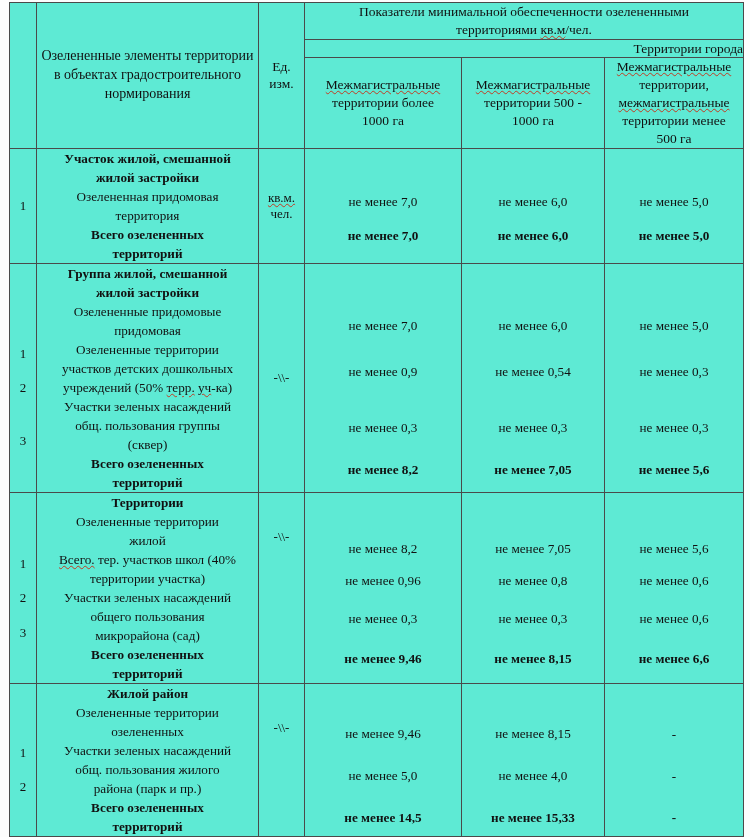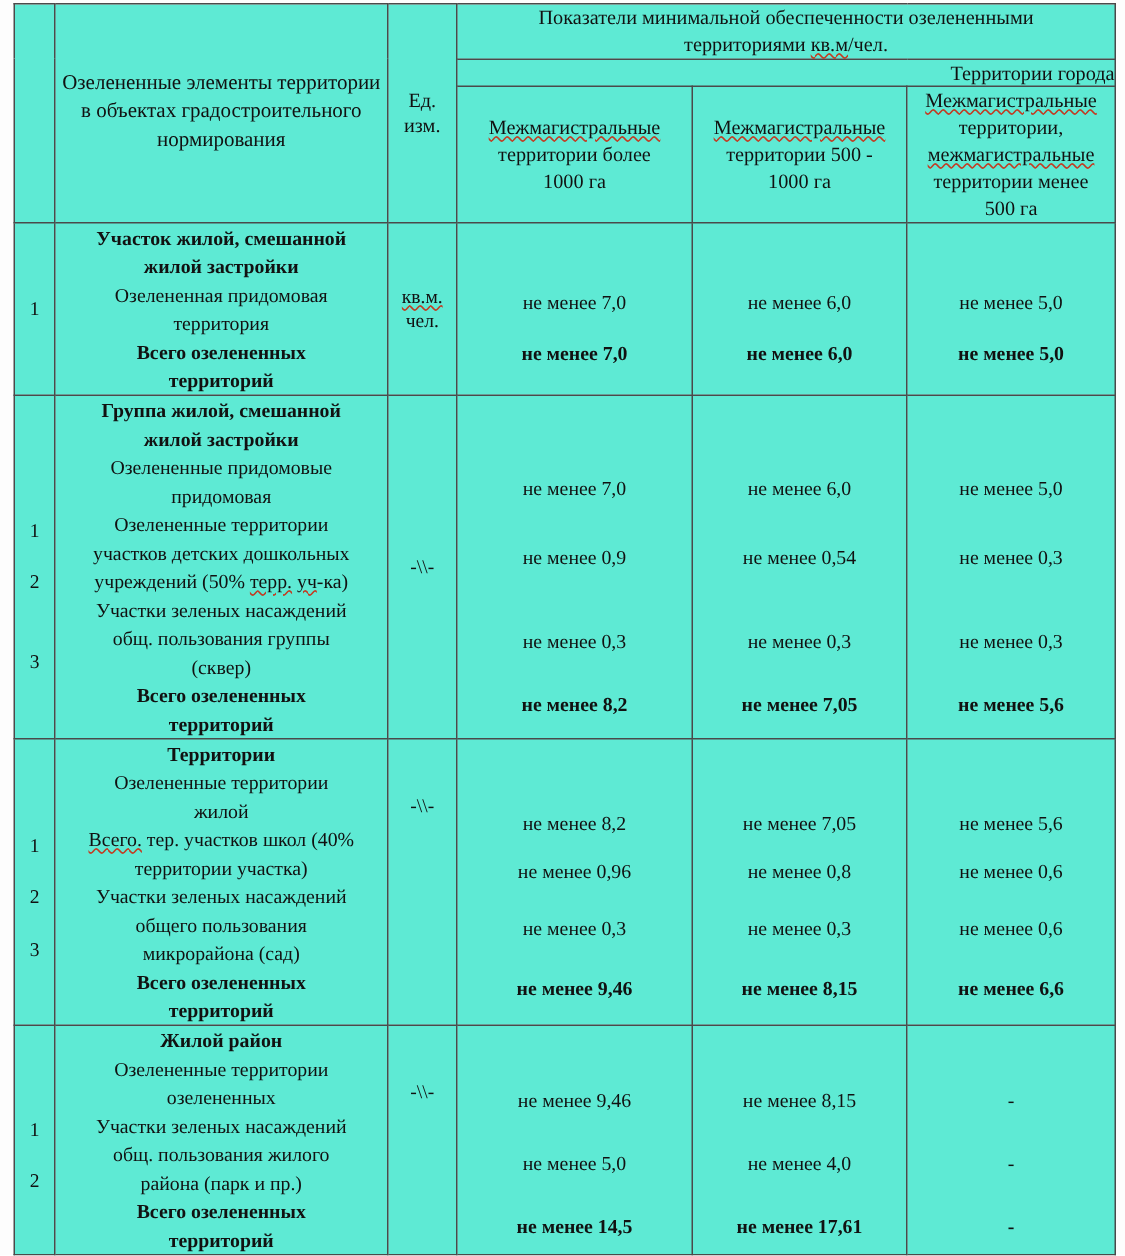--- a/index.html
+++ b/index.html
@@ -376,21 +376,21 @@
           <div>не менее 5,0</div>
           <div style="height:26px;"></div>
           <div class="bold">не менее 14,5</div>
         </td>
         <td class="val-cell">
           <div style="height:32px;"></div>
           <div>не менее 8,15</div>
           <div style="height:26px;"></div>
           <div>не менее 4,0</div>
           <div style="height:26px;"></div>
-          <div class="bold">не менее 17,61</div>
+          <div class="bold">не менее 15,33</div>
         </td>
         <td class="val-cell dash">
           <div style="height:32px;"></div>
           <div>-</div>
           <div style="height:26px;"></div>
           <div>-</div>
           <div style="height:26px;"></div>
           <div class="bold">-</div>
         </td>
       </tr>

